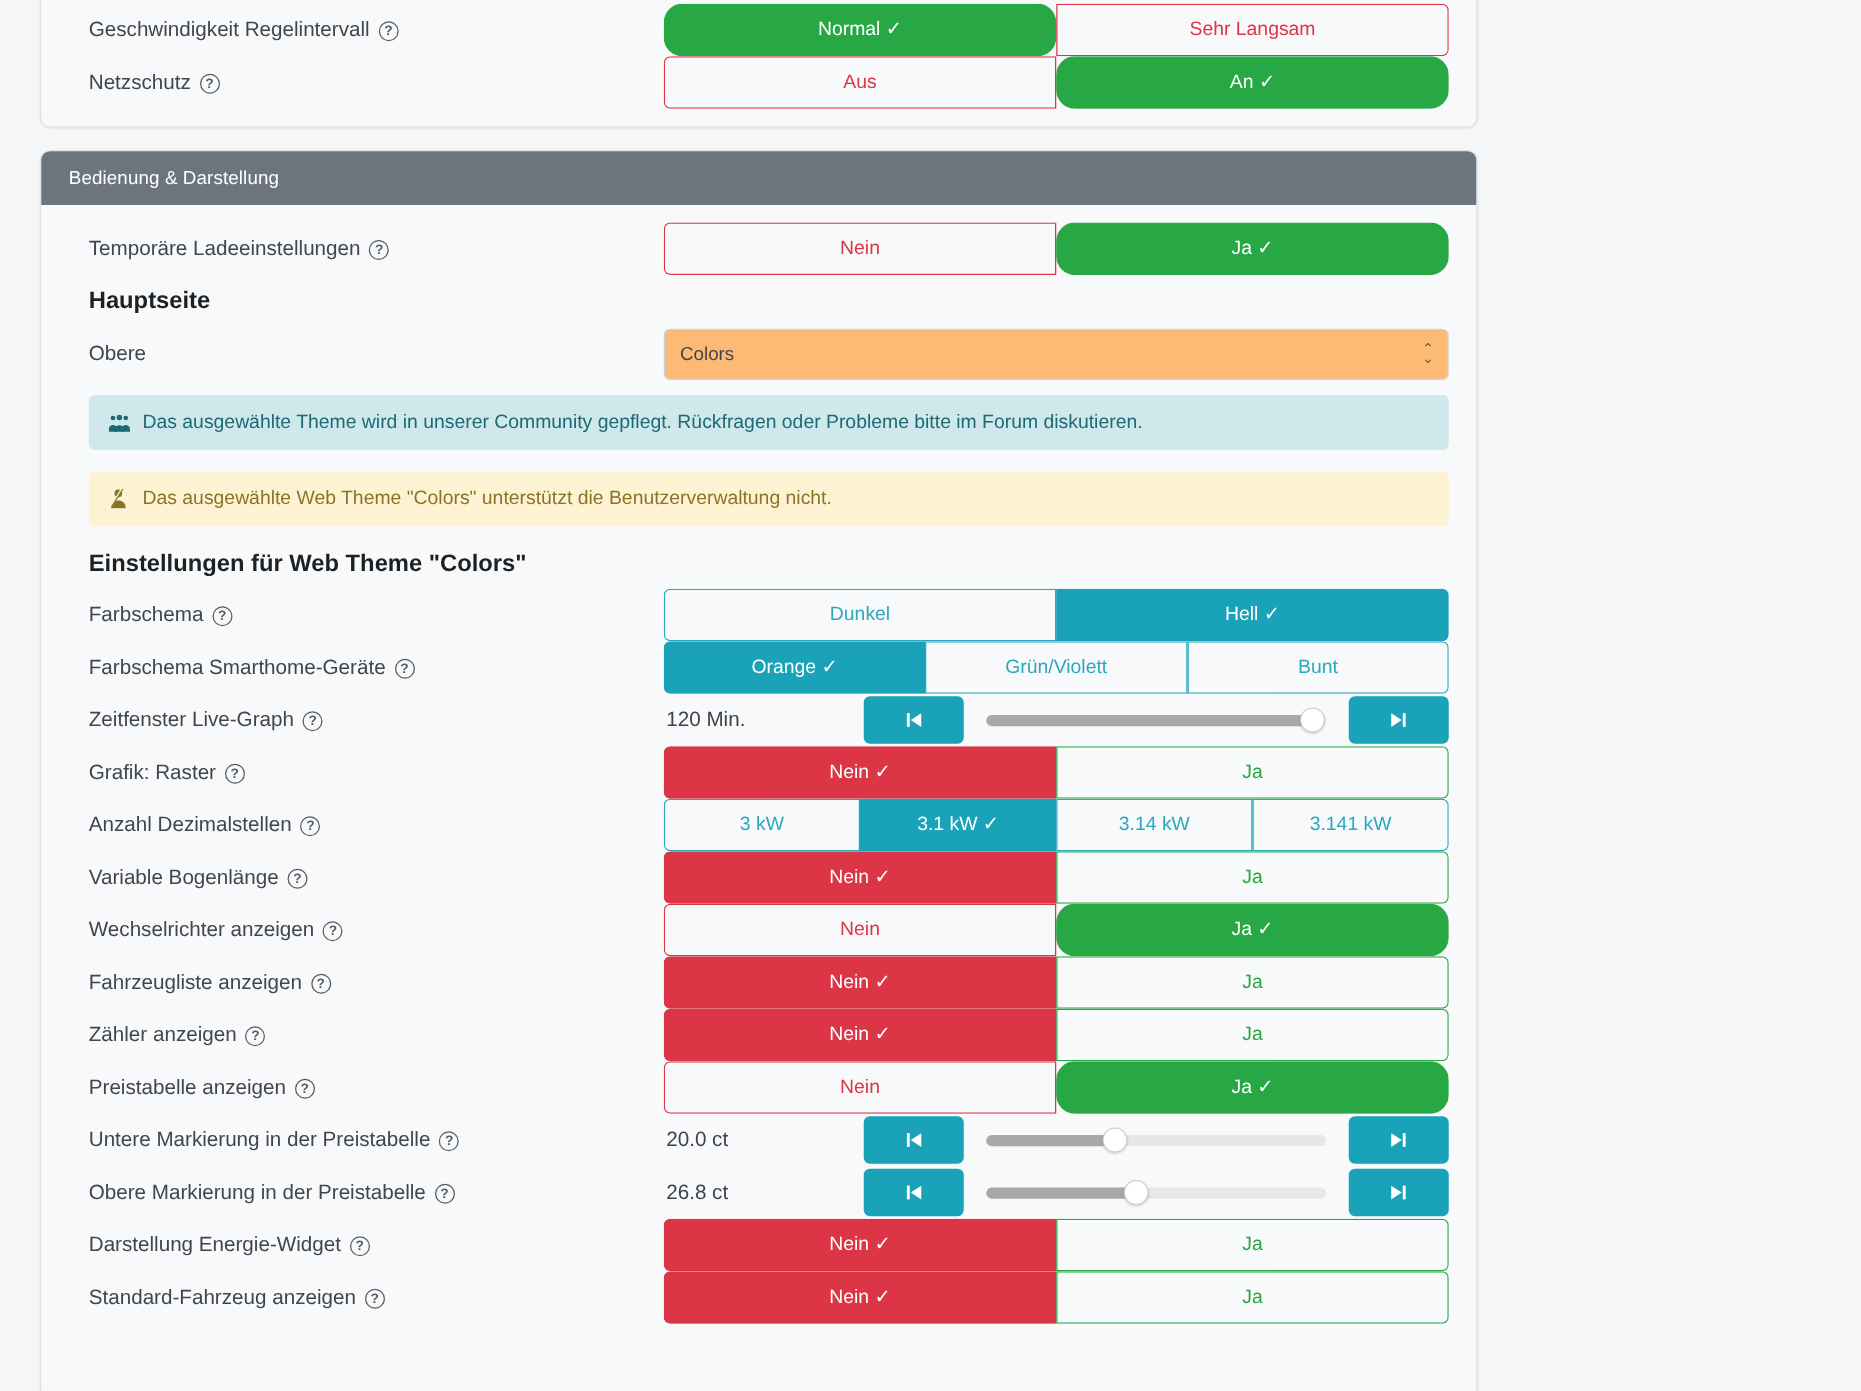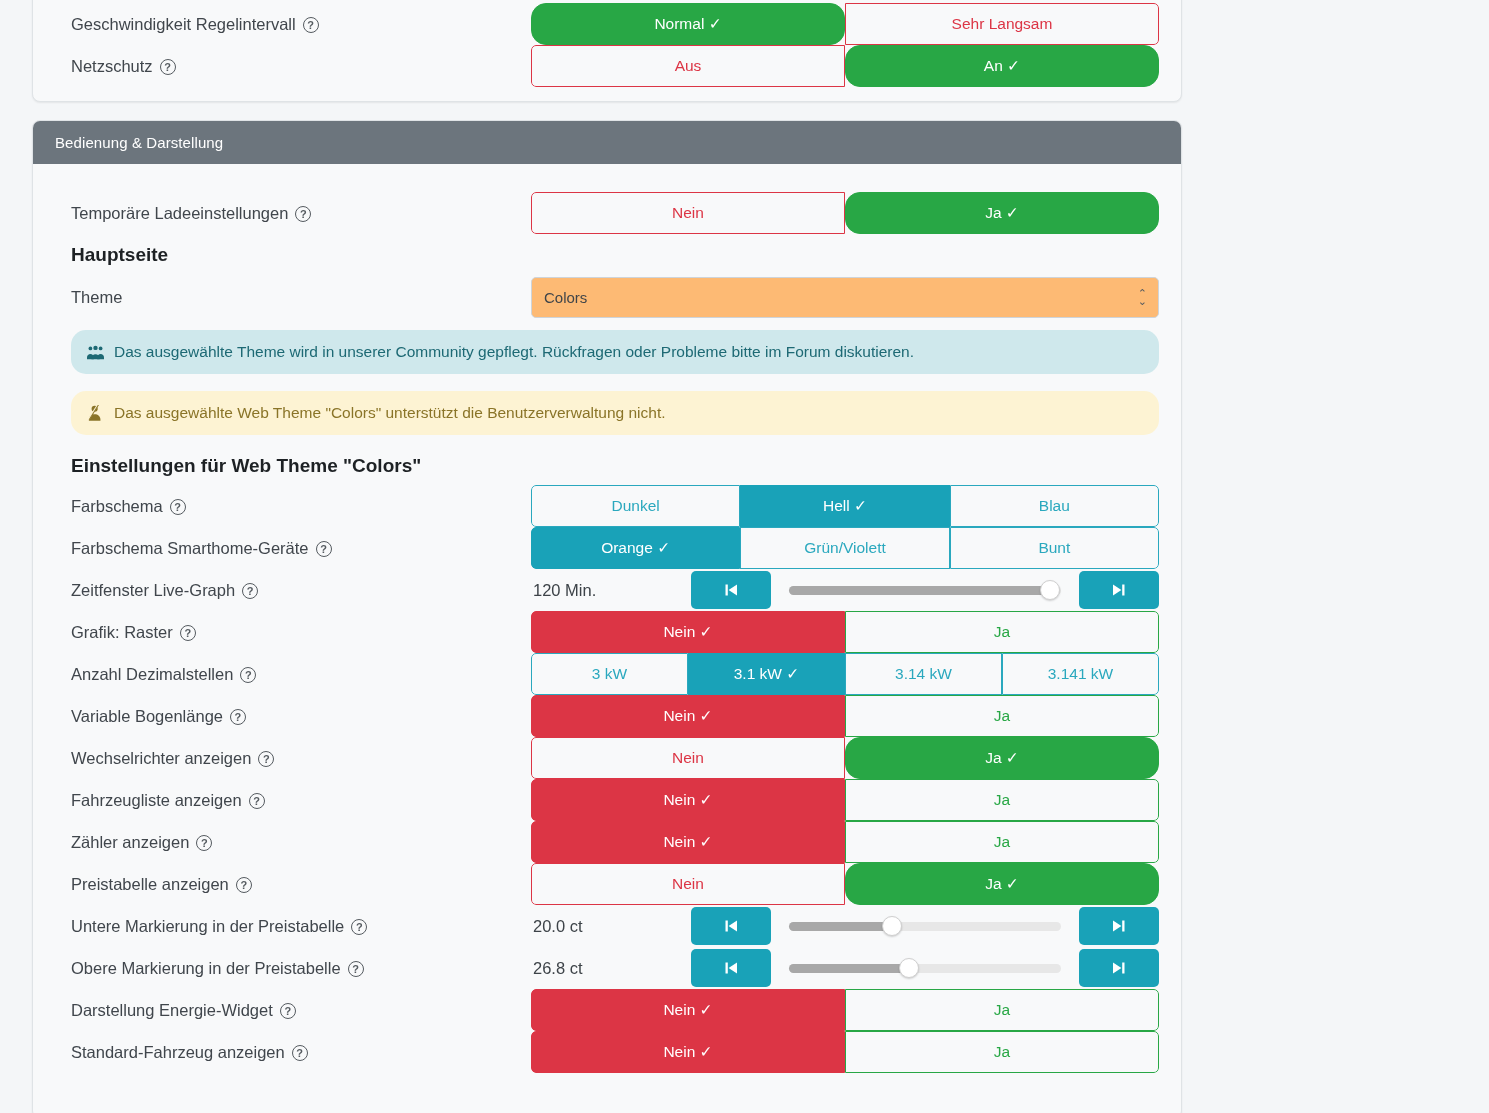--- a/index.html
+++ b/index.html
@@ -127,21 +127,21 @@
     pointer-events: none;
     color: #555b60;
     font-size: 11px;
     line-height: 8px;
     display: flex; flex-direction: column; align-items: center;
   }
 
   
   .alert {
     display: flex; align-items: center; gap: 10px;
-    border-radius: 15px;
+    border-radius: 5px;
     padding: 13px 16px;
     font-size: 15.5px;
     margin: 0 0 0 16px;
   }
   .alert.info { background: #cfe8ec; color: #1d6974; }
   .alert.warn { background: #fdf3d3; color: #8a7428; }
   .alert svg { flex: 0 0 auto; display:block; }
 
   
   .subhead {
@@ -229,40 +229,40 @@
               </div>
             </div>
           </div>
         </div>
     </div>
   </div>
 
   <div class="card" style="position:absolute; left:16px; right:16px; top:120px; bottom:-6px;">
     <div class="card-header">Bedienung &amp; Darstellung</div>
 
-    <div class="card-body" style="padding-top:28px;">
+    <div class="card-body" style="padding-top:14px;">
 
       <div class="row">
         <div class="row-label">
           <span>Temporäre Ladeeinstellungen</span>
           <span class="help">?</span>
         </div>
         <div class="row-control">
           <div class="btn-group" id="temp-btns">
               <div class="btn out-red">Nein</div>
               <div class="btn on-green">Ja ✓</div>
             </div>
         </div>
       </div>
 
       <div class="subhead">Hauptseite</div>
 
       <div class="row">
         <div class="row-label">
-          <span>Theme</span>
+          <span>Obere</span>
         </div>
         <div class="row-control">
           <div class="select-wrap">
             <select class="theme-select" id="theme-select"><option>Colors</option></select>
             <span class="sel-arrows">
               <span style="display:block;">⌃</span>
                 <span style="display:block;">⌄</span>
             </span>
           </div>
         </div>
@@ -299,21 +299,20 @@
       <div id="setting-rows">
           <div class="row">
             <div class="row-label">
               <span>Farbschema</span>
               <span class="help">?</span>
             </div>
             <div class="row-control">
               <div class="btn-group">
                 <div class="btn out-teal">Dunkel</div>
                 <div class="btn on-teal">Hell ✓</div>
-                <div class="btn out-teal">Blau</div>
               </div>
             </div>
           </div>
           <div class="row">
             <div class="row-label">
               <span>Farbschema Smarthome-Geräte</span>
               <span class="help">?</span>
             </div>
             <div class="row-control">
               <div class="btn-group">

